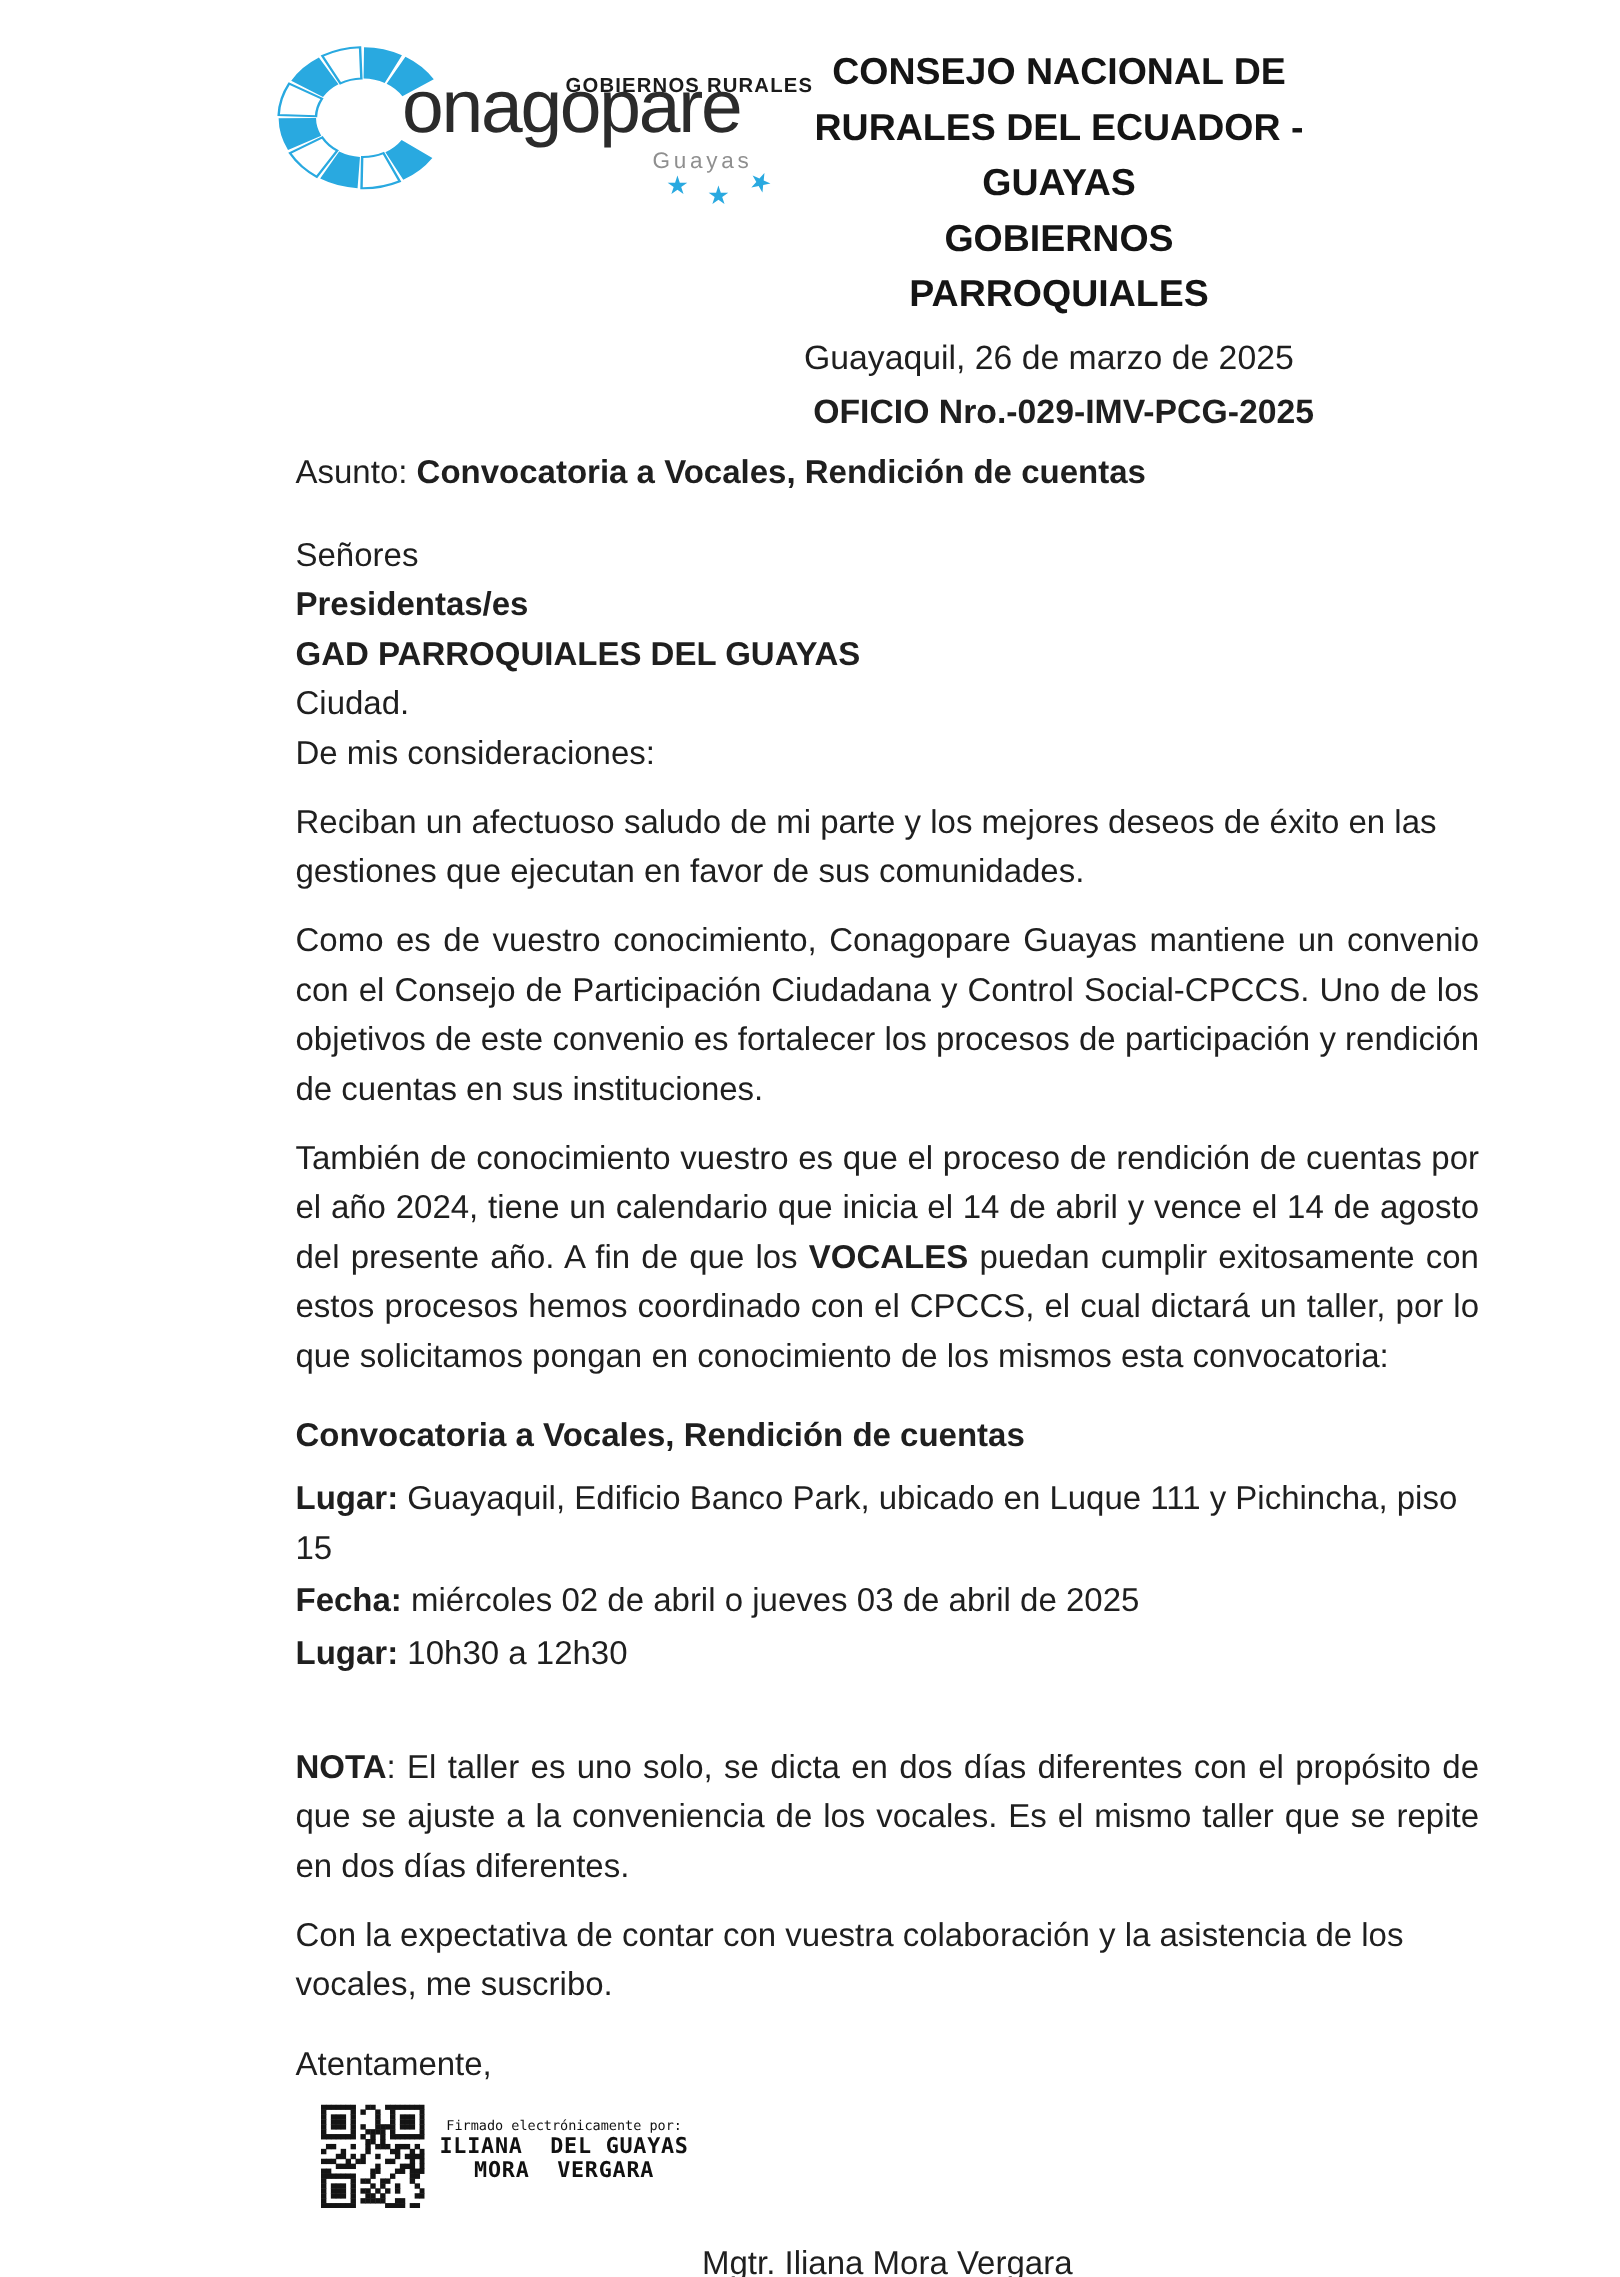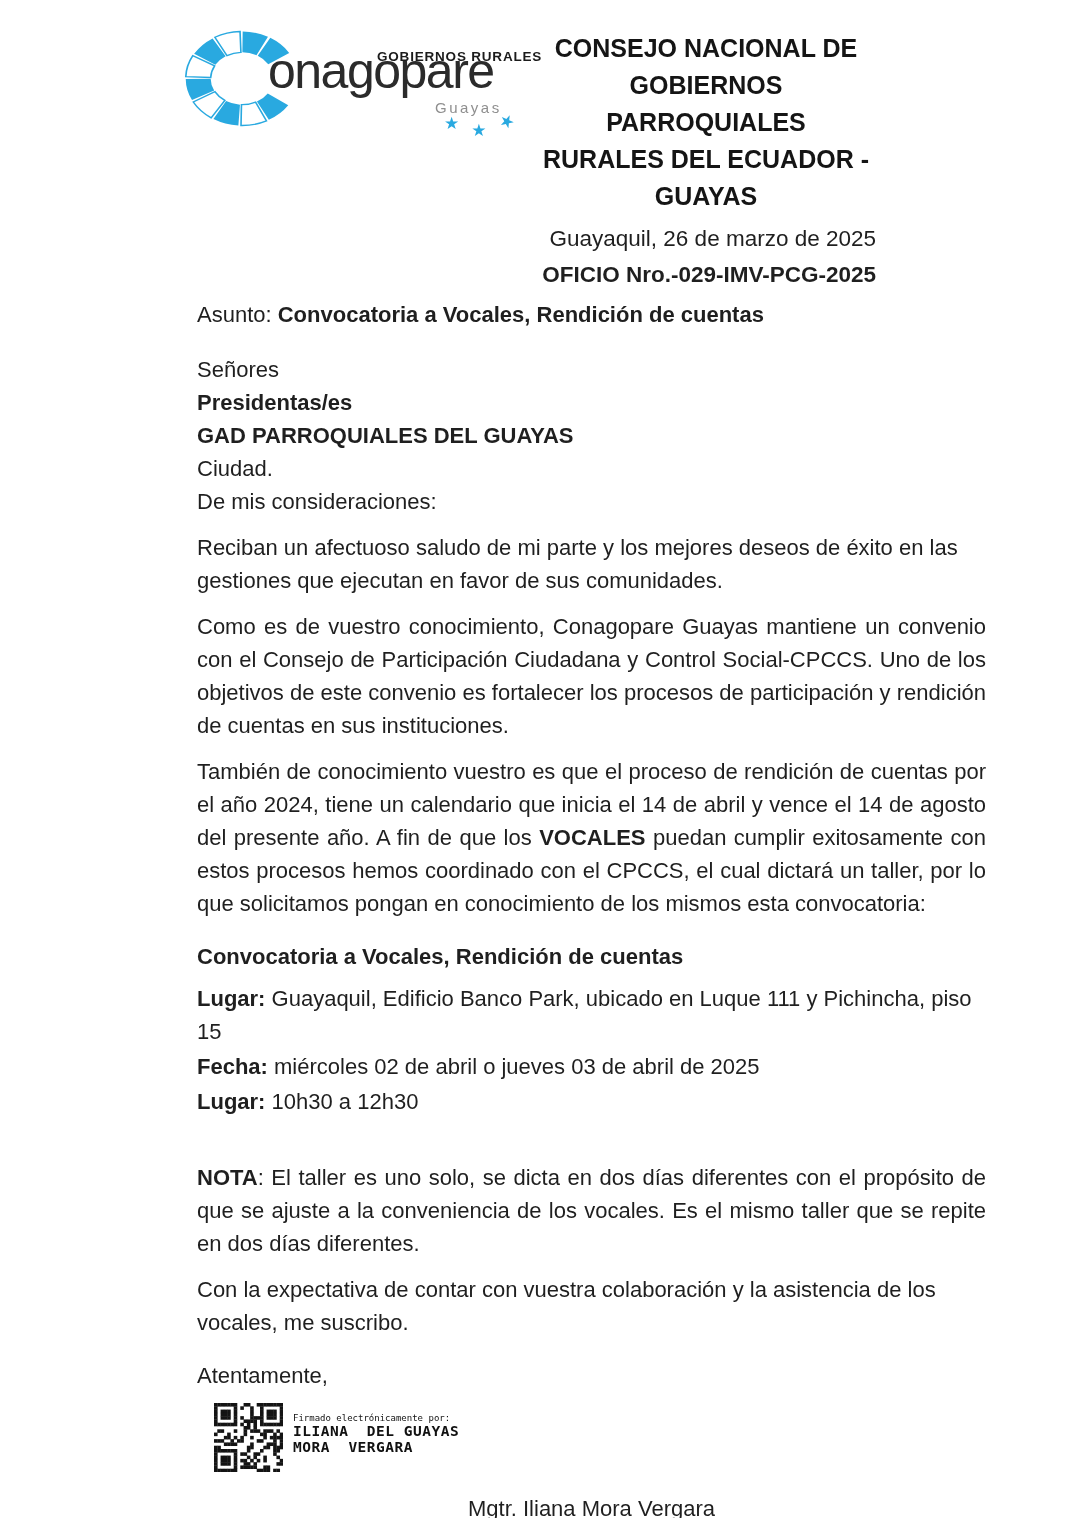--- a/index.html
+++ b/index.html
@@ -28,39 +28,39 @@
     position:absolute; left:251px; top:68px; font-size:15px; color:#8f8f8f;
     letter-spacing:2.5px; line-height:24px;
   }
   .logo-stars { position:absolute; left:260px; top:86px; font-size:17px; line-height:20px; }
   .logo-stars span { display:inline-block; margin-right:12px; }
   .logo-stars span:nth-child(2) { position:relative; top:7px; }
   .logo-stars span:nth-child(3) { transform:rotate(24deg); position:relative; top:-2px; }
 
   .org-right { flex:1; padding-top:2px; }
   .org-name { text-align:center; font-weight:bold; font-size:25px; line-height:37px; color:#151515; }
-  .date-line { text-align:right; font-size:22.5px; margin-top:11px; line-height:26px; }
+  .date-line { font-size:22.5px; margin-top:11px; line-height:26px; }
   .oficio    { text-align:right; font-size:22.5px; font-weight:bold; margin-top:10px; line-height:26px; }
 
   
   .content { width:789px; margin-left:143px; }
   .content p { margin:0; }
   .subject { margin-top:10px !important; }
   .recipient { margin-top:22px; }
   .salutation { margin-top:13px; }
   .para { margin-top:13px !important; }
   .just { text-align:justify; }
   .conv-heading { margin-top:20px !important; }
   .details { margin-top:9px; }
   .details p { margin-top:2px; }
   .nota { margin-top:43px !important; }
   .closing { margin-top:20px !important; }
 
   
-  .sig-stamp { margin-top:11px; height:76px; position:relative; }
+  .sig-stamp { margin-top:11px; height:76px; position:relative;text-align:center; }
   .qr { position:absolute; left:17px; top:0; width:69px; height:69px; }
   .stamp-text { position:absolute; left:96px; top:10px; font-family:"DejaVu Sans Mono", monospace; color:#111; }
   .stamp-tiny { font-size:9px;  line-height:10px; white-space:pre; }
   .stamp-name { font-size:14.5px; line-height:16px; font-weight:bold; white-space:pre; letter-spacing:0.5px; }
   .sig-name  { margin-top:13px !important;text-align:center; }
   .sig-title { line-height:31px; }
   .cc { font-size:19px; line-height:26px; margin-top:3px !important; }
 </style>
 </head>
 <body>
@@ -84,22 +84,22 @@
       <div class="logo-top">GOBIERNOS RURALES</div>
       <div class="logo-word">onagopare</div>
       <div class="logo-region">Guayas</div>
       <div class="logo-stars" id="logo-stars" style="color: rgb(41, 169, 224);">
         <span>★</span><span>★</span><span>★</span>
       </div>
     </div>
     <div class="org-right">
       <div class="org-name">
         <div>CONSEJO NACIONAL DE</div>
+        <div>RURALES DEL ECUADOR - GUAYAS</div>
         <div>GOBIERNOS PARROQUIALES</div>
-        <div>RURALES DEL ECUADOR - GUAYAS</div>
       </div>
       <div class="date-line">Guayaquil, 26 de marzo de 2025</div>
       <div class="oficio">OFICIO Nro.-029-IMV-PCG-2025</div>
     </div>
   </div>
 
   <div class="content">
     <p class="subject"><span>Asunto: </span><span class="b">Convocatoria a Vocales, Rendición de cuentas</span></p>
 
     <div class="recipient">

